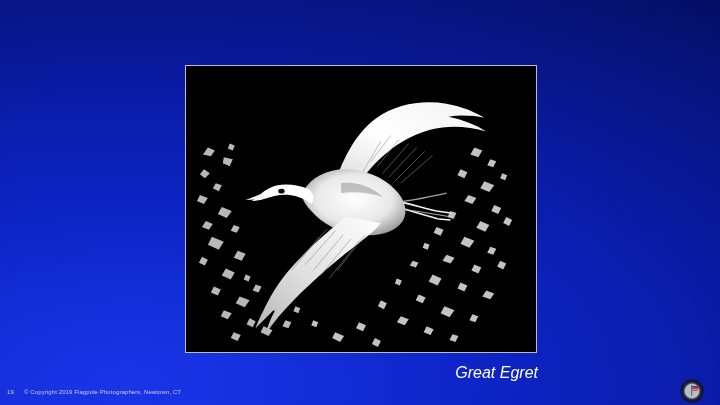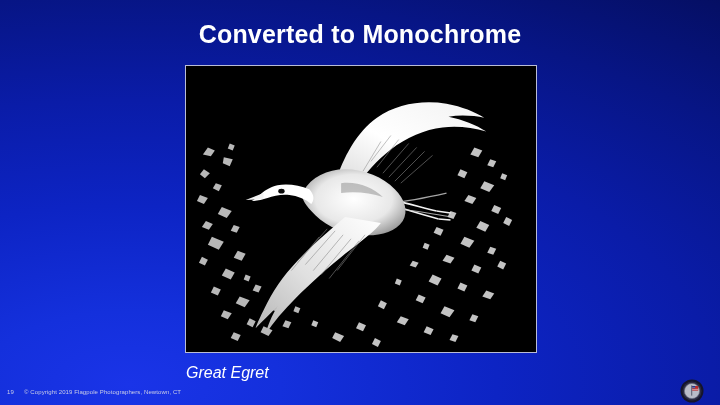--- a/index.html
+++ b/index.html
@@ -57,21 +57,21 @@
     width: 100%;
     height: 100%;
   }
 
   
   #caption {
     position: absolute;
     left: 186px;
     top: 363px;
     width: 352px;
-    text-align: left;
+    text-align: right;
     color: #ffffff;
     font-size: 16px;
     font-style: italic;
     line-height: 20px;
     white-space: nowrap;
   }
 
   
   #footer {
     position: absolute;
@@ -97,21 +97,20 @@
     width: 24px;
     height: 24px;
   }
   #seal svg { display: block; }
 </style>
 </head>
 <body>
 
 <div id="slide">
 
-  <div id="title">Converted to Monochrome</div>
 
   <div id="photo-frame">
     <svg viewBox="0 0 352 288" preserveAspectRatio="none">
       <defs>
         <radialGradient id="bodyGlow" cx="50%" cy="45%" r="60%">
           <stop offset="0%" stop-color="#ffffff"></stop>
           <stop offset="62%" stop-color="#e8e8e8"></stop>
           <stop offset="100%" stop-color="#9a9a9a"></stop>
         </radialGradient>
         <linearGradient id="wingUp" x1="0" y1="1" x2="1" y2="0">

